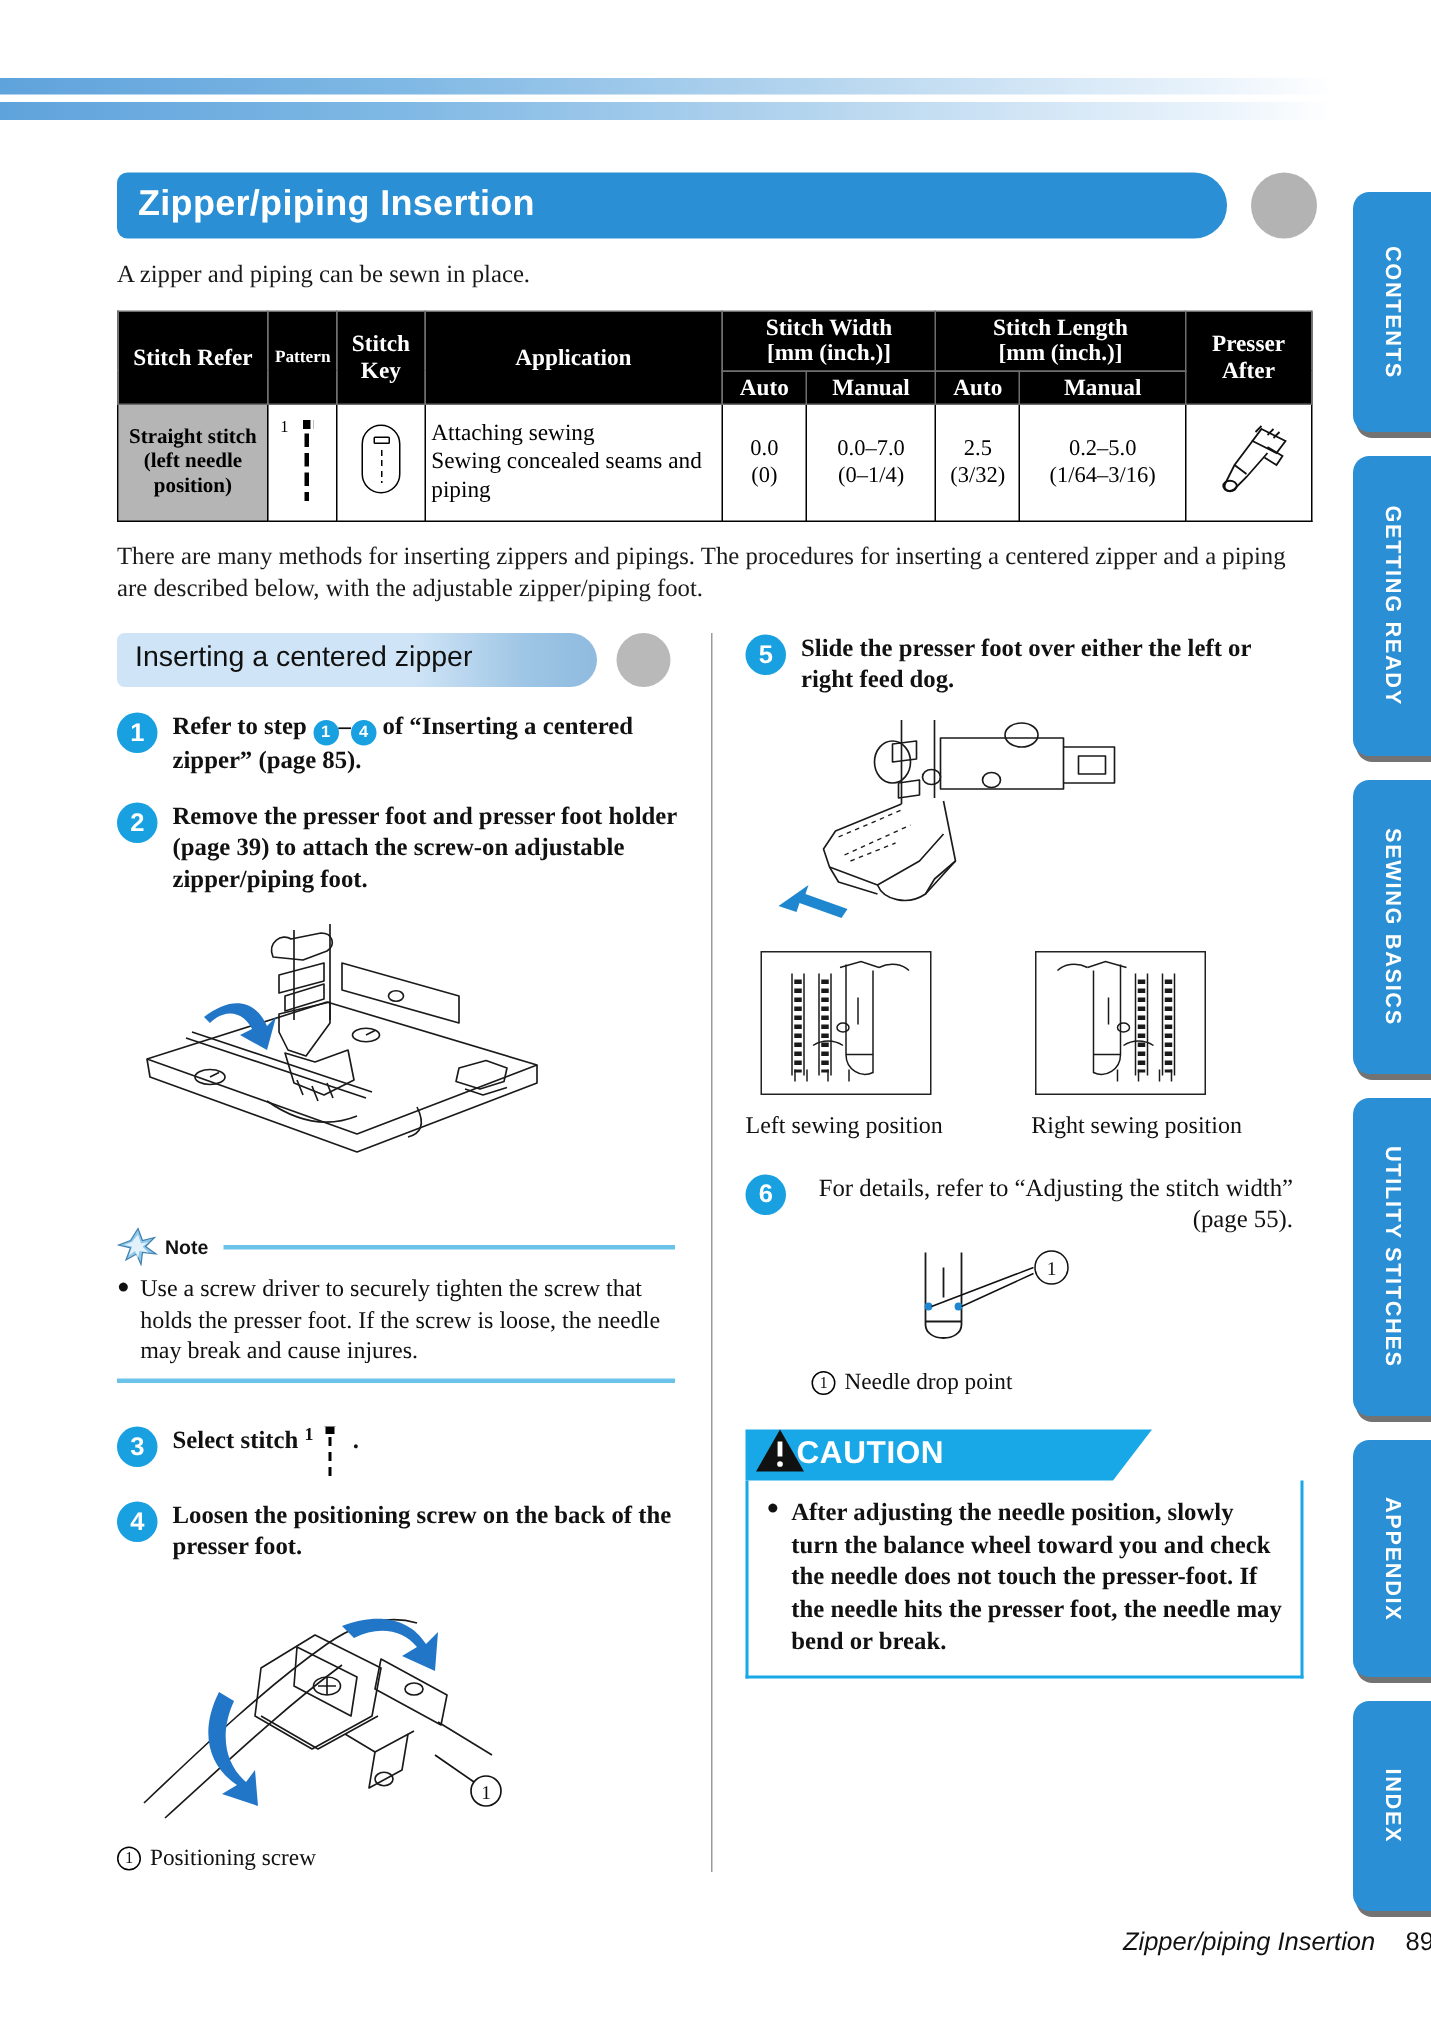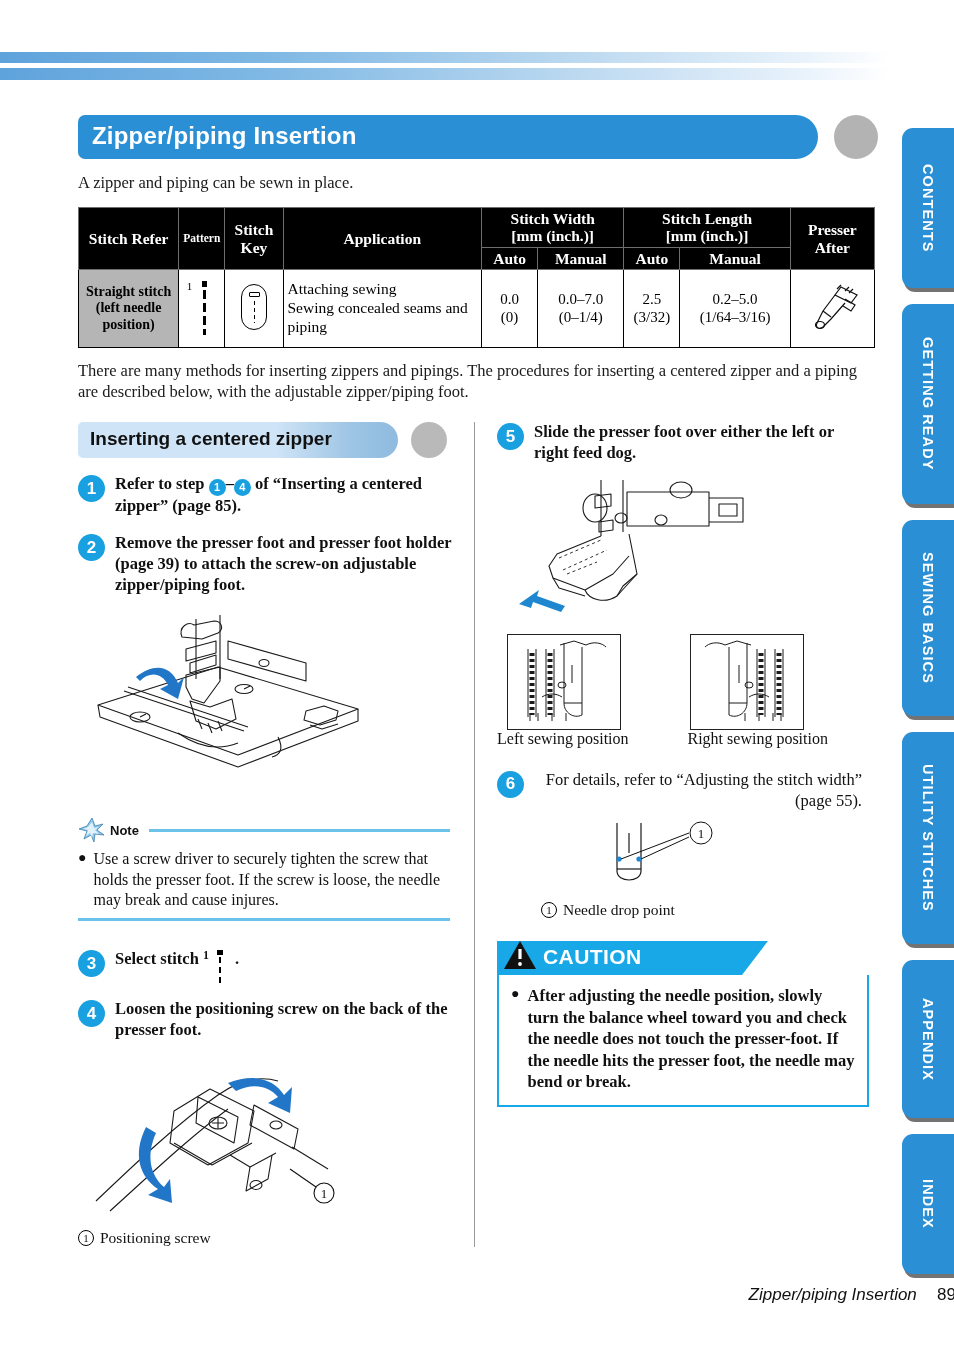--- a/index.html
+++ b/index.html
@@ -195,21 +195,21 @@
   }
   .sub-banner .knob {
     position: absolute; left: 333px; top: 0;
     width: 36px; height: 36px; border-radius: 50%;
     background: #b9b9b9;
   }
   .sub-banner h2 {
     position: absolute; left: 12px; top: 6px;
     margin: 0;
     font-family: "Liberation Sans", sans-serif;
-    font-weight: bold;
+    font-weight: normal;
     font-size: 19px;
     color: #111;
   }
 
   
   .step { display: flex; margin-top: 16px; }
   .step .badge {
     flex: 0 0 auto;
     width: 27px; height: 27px;
     border-radius: 50%;
@@ -304,42 +304,42 @@
     width: 16px; height: 16px;
     border: 1.2px solid #000; border-radius: 50%;
     font-size: 11px; margin-right: 6px;
     flex: 0 0 auto;
   }
 
   
   .positions { display: flex; margin-top: 16px; }
   .pos { width: 50%; }
   .pos .frame { border: 1.3px solid #222; width: 114px; height: 96px; margin: 0 auto 0 10px; }
-  .pos .lab { font-size: 16px; color: #111; }
+  .pos .lab { margin-top: 12px; font-size: 16px; color: #111; }
   .pos.right .lab { margin-left: 8px; }
 
   
   .caution { margin-top: 22px; width: 372px; }
   .caution-head {
     position: relative;
     height: 34px;
     background: linear-gradient(to right, #18a8e8 0%, #18a8e8 66%, #18a8e8 66%, #18a8e8 100%);
     width: 245px;
   }
   .caution-head::after {
     content: "";
     position: absolute; right: -26px; top: 0;
     border-top: 34px solid #18a8e8;
     border-right: 26px solid transparent;
   }
   .caution-head .tri {
     position: absolute; left: 6px; top: -2px; width: 34px; height: 32px;
   }
   .caution-head .txt {
-    position: absolute; left: 46px; top: 4px;
+    position: absolute; left: 34px; top: 4px;
     color: #ffffff;
     font-family: "Liberation Sans", sans-serif;
     font-weight: bold;
     font-size: 21px;
     letter-spacing: 0.4px;
   }
   .caution-body {
     border: 2px solid #18a8e8;
     border-top: none;
     padding: 10px 12px 12px 12px;

